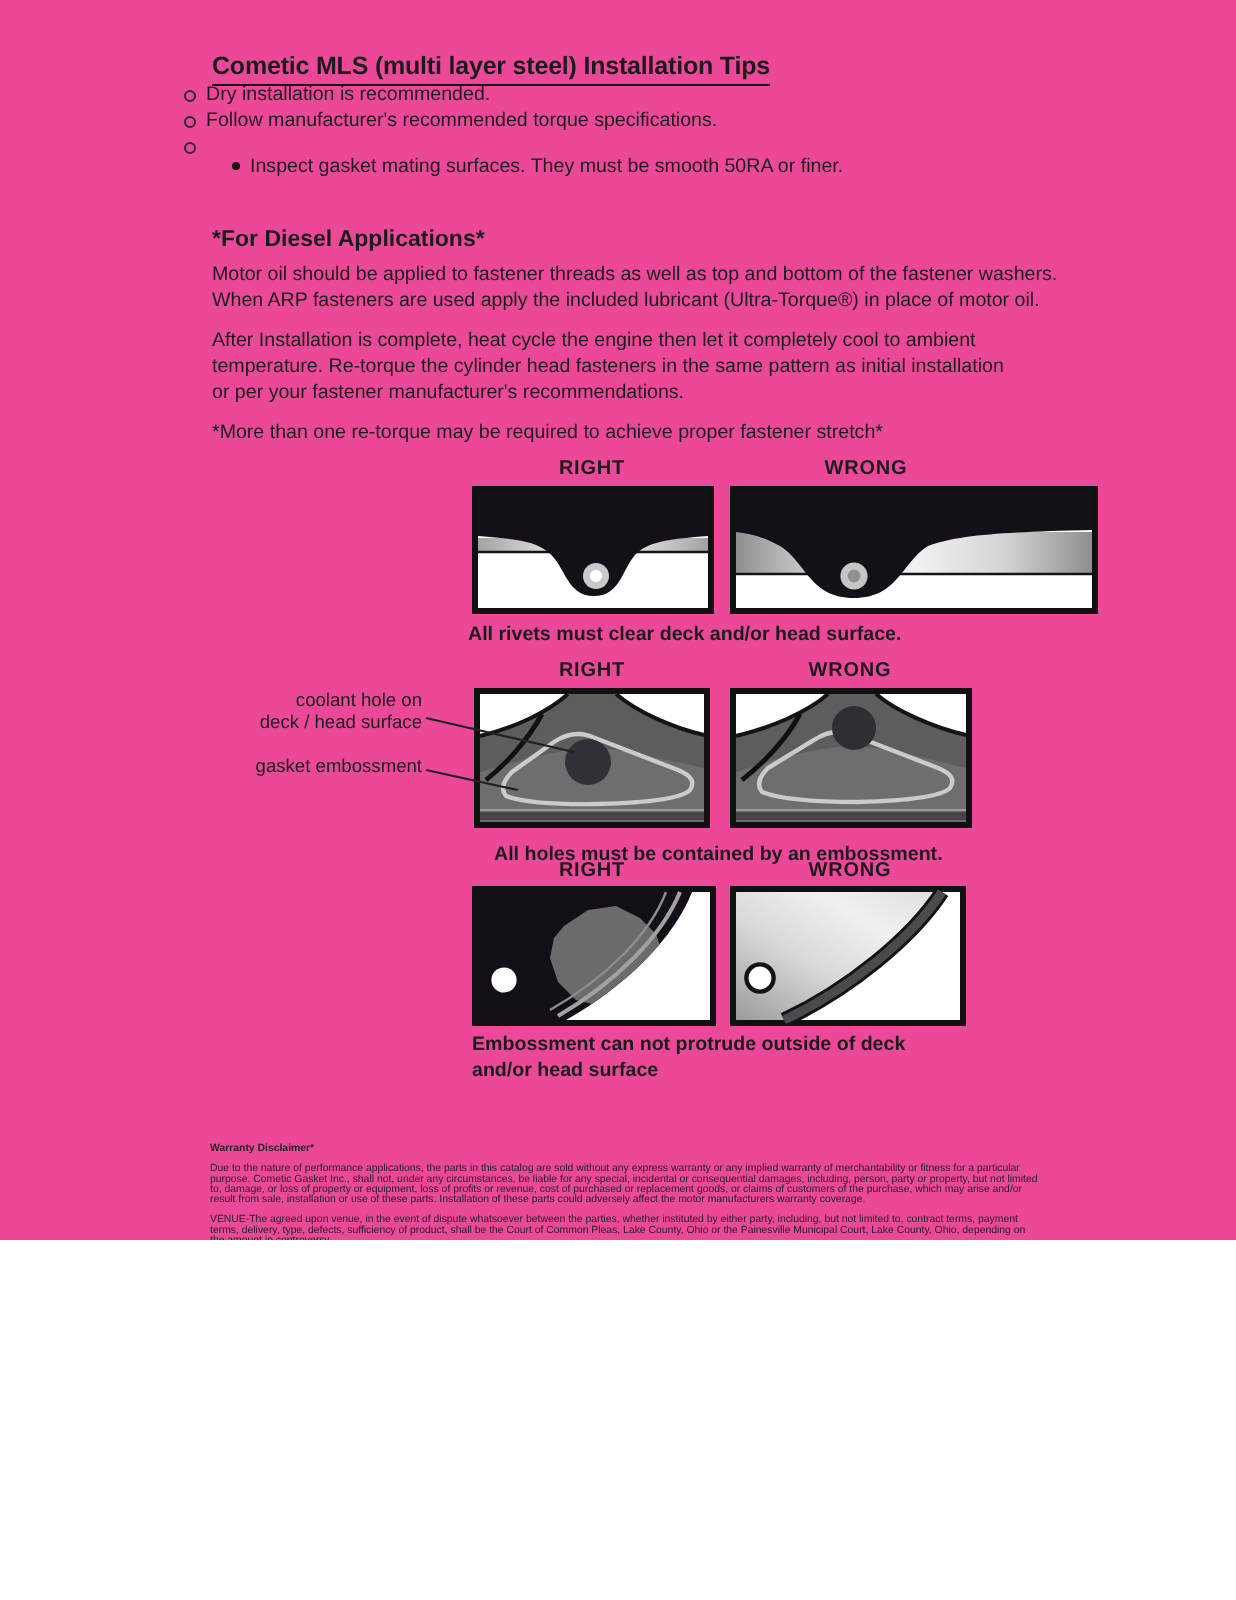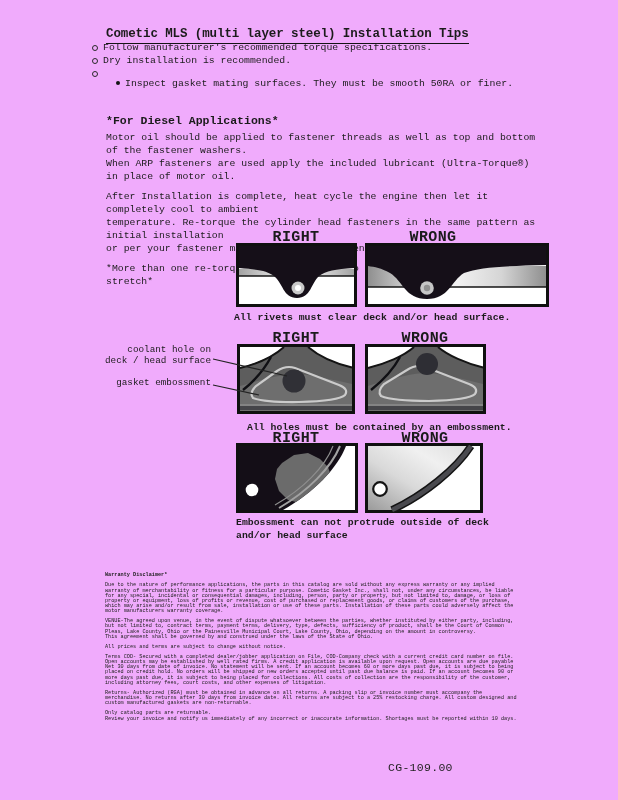--- a/index.html
+++ b/index.html
@@ -1,29 +1,29 @@
 <!DOCTYPE html>
 <html><head>
 <meta charset="utf-8">
 <style>
   html,body{margin:0;padding:0;background:#ffffff;}
-  .page{position:relative;width:618px;height:800px;background:#f0abfc;
-        font-family:Liberation Mono, monospace;color:#1b1b1b;overflow:hidden;}
+  .page{position:relative;width:618px;height:620px;background:#ec4899;
+        font-family:Liberation Sans, sans-serif;color:#1b1b1b;overflow:hidden;}
   .abs{position:absolute;}
   .title{font-weight:bold;font-size:12.5px;letter-spacing:-0.1px;
          border-bottom:1.8px solid #141414;padding-bottom:2px;display:inline-block;}
   .b-row{display:flex;align-items:flex-start;line-height:13px;font-size:9.8px;}
   .b-row.sub{margin-left:24px;}
   .mk-open{flex:0 0 auto;width:4px;height:4px;border:1.1px solid #2a2a2a;border-radius:50%;
            margin:3.5px 5px 0 0;}
   .mk-dot{flex:0 0 auto;width:4px;height:4px;background:#141414;border-radius:50%;
           margin:4px 5px 0 0;}
   .diesel-h{font-weight:bold;font-size:11.5px;line-height:13px;}
   .para{font-size:9.8px;line-height:13px;white-space:pre-line;}
-  .dg-label{font-weight:bold;font-size:15px;letter-spacing:0.4px;text-align:center;width:70px;}
+  .dg-label{font-weight:bold;font-size:10px;letter-spacing:0.4px;text-align:center;width:70px;}
   .dg-caption{font-weight:bold;font-size:9.8px;line-height:13px;white-space:pre-line;}
   .callout{font-size:9.3px;line-height:10.5px;text-align:right;width:121px;white-space:pre-line;}
   .panel{display:block;}
   .fineprint{width:828px;transform:scale(0.5);transform-origin:0 0;
              font-size:10.4px;line-height:10.3px;color:#222;}
   .fineprint .fp{margin:0 0 10px 0;}
   .fineprint .fp0{margin:0;}
   .fp-h{font-weight:bold;margin:0 0 10px 0;}
   .footer-code{font-size:11.5px;letter-spacing:0.3px;color:#1f1f1f;}
   svg{display:block;}
@@ -34,25 +34,25 @@
 
 <div class="page">
 
   <div class="abs" style="left:106px;top:24px;">
     <span class="title">Cometic MLS (multi layer steel) Installation Tips</span>
   </div>
 
   <div class="abs" style="left:92px;top:41px;width:470px;">
     <div class="b-row">
       <span class="mk-open"></span>
-      <span>Follow manufacturer's recommended torque specifications.</span>
+      <span>Dry installation is recommended.</span>
     </div>
     <div class="b-row">
       <span class="mk-open"></span>
-      <span>Dry installation is recommended.</span>
+      <span>Follow manufacturer's recommended torque specifications.</span>
     </div>
     <div class="b-row">
       <span class="mk-open"></span>
     </div>
     <div class="b-row sub">
       <span class="mk-dot"></span>
       <span>Inspect gasket mating surfaces.  They must be smooth 50RA or finer.</span>
     </div>
   </div>
 

